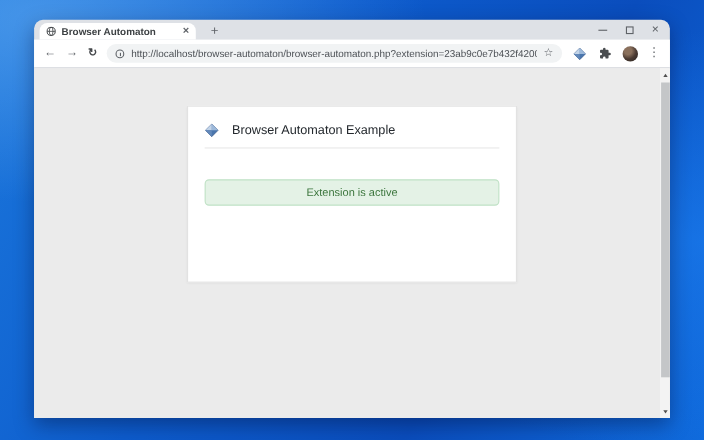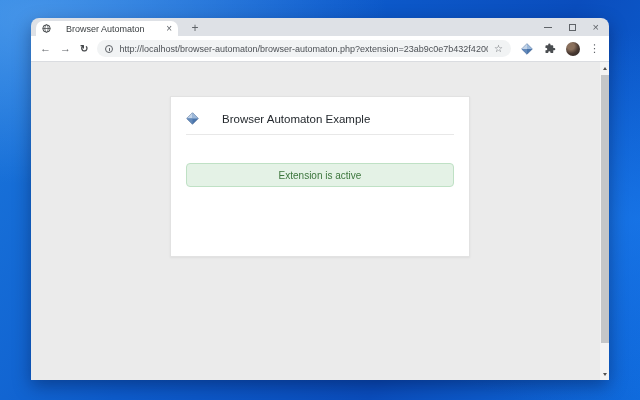--- a/index.html
+++ b/index.html
@@ -9,21 +9,21 @@
       radial-gradient(130% 100% at 6% 4%, rgba(140,200,255,0.38), rgba(140,200,255,0) 42%),
       radial-gradient(90% 80% at 100% 55%, rgba(30,130,245,0.55), rgba(30,130,245,0) 60%),
       linear-gradient(118deg,#1b77dc 0%,#0d5ccd 38%,#0a4dbd 68%,#0f6adc 100%);
   }
   
   .window{position:absolute;left:31px;top:18px;width:578px;height:362px;
     background:#dee1e6;border-radius:8px 8px 0 0;box-shadow:0 6px 18px rgba(0,0,30,.35);}
   
   .tabstrip{position:relative;height:18px;}
   .tab{position:absolute;left:5px;top:3px;width:142px;height:15px;background:#fff;
-    border-radius:7px 7px 0 0;display:flex;align-items:center;padding:0 6px;gap:15px;}
+    border-radius:7px 7px 0 0;display:flex;align-items:center;padding:0 6px;gap:5px;font-weight:bold;}
   .tab-title{font-size:9px;color:#3c4043;white-space:nowrap;overflow:hidden;flex:1;}
   .tab-close{font-size:10px;color:#5f6368;line-height:1;cursor:default;}
   .newtab{position:absolute;left:156px;top:3px;width:16px;height:15px;text-align:center;
     font-size:12px;color:#5f6368;line-height:14px;}
   .winctl{position:absolute;right:10px;top:2px;display:flex;align-items:center;gap:17px;height:14px;}
   .winctl .min{width:8px;height:1px;background:#5f6368;display:inline-block;}
   .winctl .max{width:7px;height:7px;border:1px solid #5f6368;display:inline-block;}
   .winctl .cls{font-size:11px;color:#5f6368;line-height:1;}
   
   .toolbar{height:26px;background:#fff;display:flex;align-items:center;padding:0 9px;gap:9px;
@@ -38,21 +38,21 @@
   .url{font-size:9px;color:#4d5156;white-space:nowrap;overflow:hidden;flex:1;letter-spacing:0;}
   .star{font-size:10px;color:#5f6368;flex:none;line-height:1;}
   .avatar{width:14px;height:14px;border-radius:50%;flex:none;
     background:radial-gradient(circle at 35% 30%, #8a705c 0 25%, #4a3a32 55%, #26211f 100%);}
   .menu3{font-size:11px;color:#5f6368;line-height:1;letter-spacing:0;}
   .extslot{width:14px;display:flex;justify-content:center;flex:none;}
   
   .content{position:absolute;left:0;top:44px;width:578px;height:318px;background:#ebebeb;overflow:hidden;}
   .card{position:absolute;left:139px;top:34px;width:300px;height:161px;background:#fff;
     border:1px solid #e2e2e2;box-shadow:0 1px 2px rgba(0,0,0,.06);}
-  .card-header{display:flex;align-items:center;gap:23px;padding:15px 15px 0 15px;}
+  .card-header{display:flex;align-items:center;gap:12px;padding:15px 15px 0 15px;}
   .card-title{font-size:11.5px;color:#24292e;}
   .card hr{border:none;border-top:1px solid #e8e8e8;margin:9px 15px 0 15px;}
   .alert{margin:28px 15px 0 15px;height:24px;background:#e4f2e6;border:1px solid #bfe1c5;
     border-radius:4px;display:flex;align-items:center;justify-content:center;}
   .alert span{font-size:10px;color:#3c763d;}
   .copyright{position:absolute;left:15px;bottom:7px;font-size:8.5px;color:#6b6b6b;}
   
   .sb{position:absolute;right:0;top:0;width:9px;height:318px;background:#f3f3f3;}
   .sb .btn{position:absolute;left:0;width:9px;height:12px;background:#f3f3f3;
     display:flex;align-items:center;justify-content:center;}

